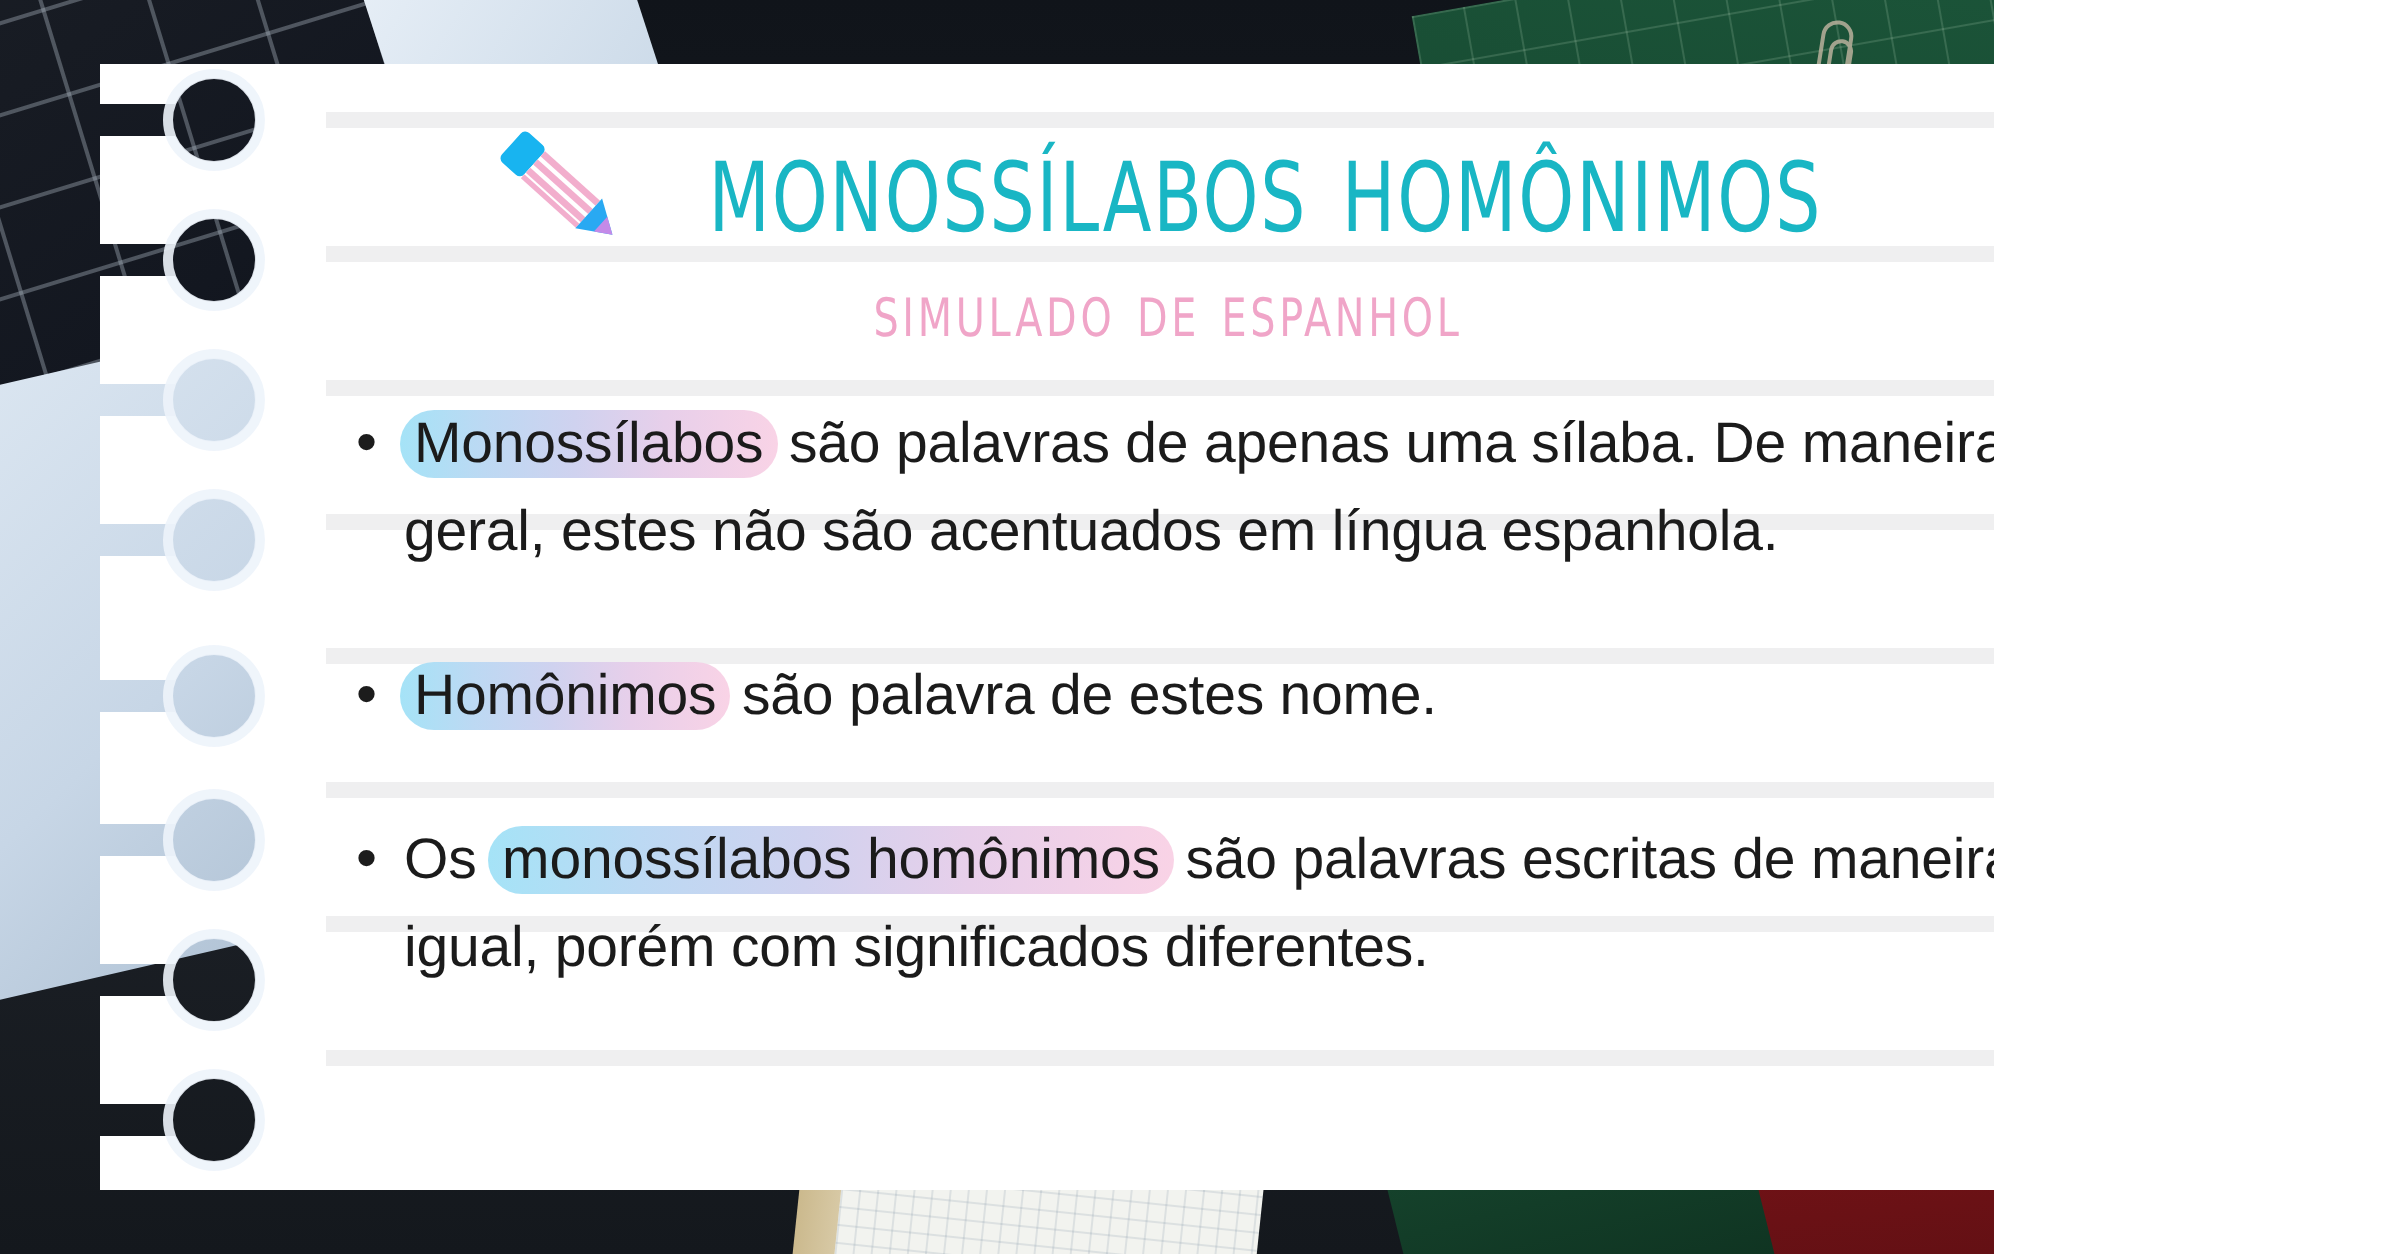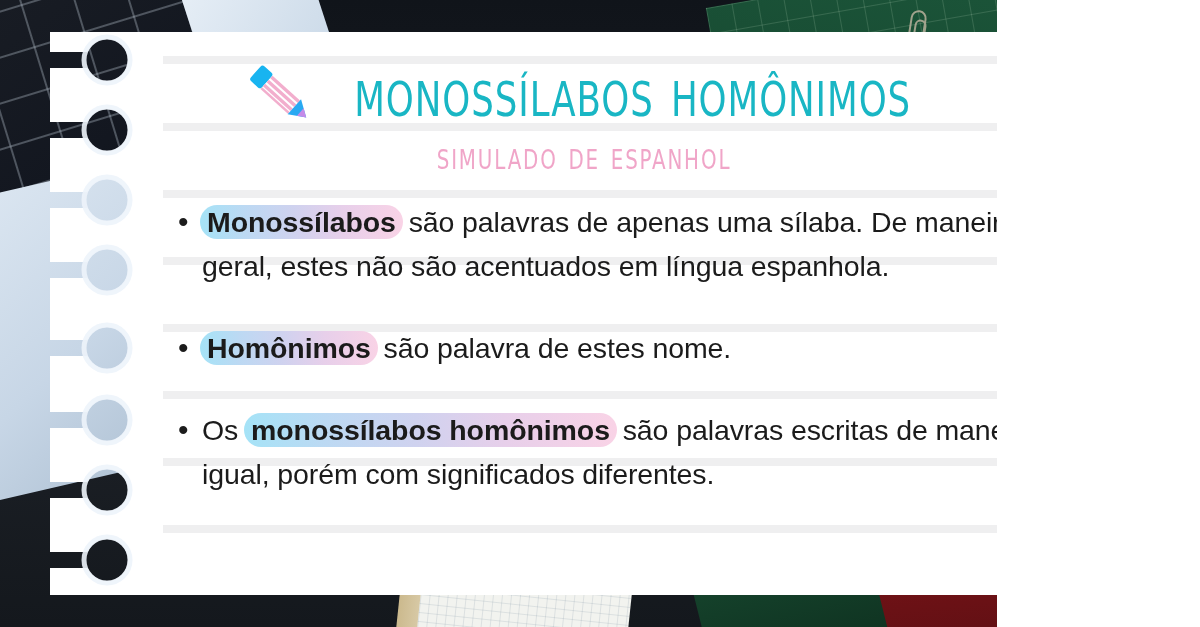--- a/index.html
+++ b/index.html
@@ -200,21 +200,20 @@
     background:linear-gradient(90deg,
       #a5e3f7 0%,
       #bcd9f3 22%,
       #cfd2ef 46%,
       #e7cfea 70%,
       #f9d3e6 100%);
     border-radius:22px;
     padding:1px 7px;
     margin:4px -2px;
     box-decoration-break:clone;
-    font-weight:bold;
     -webkit-box-decoration-break:clone;
   }
 </style>
 </head>
 <body>
 
 <div id="scene">
 
   <div class="bg-layer bg-desk"></div>
   <div class="bg-layer bg-mat-tr">

